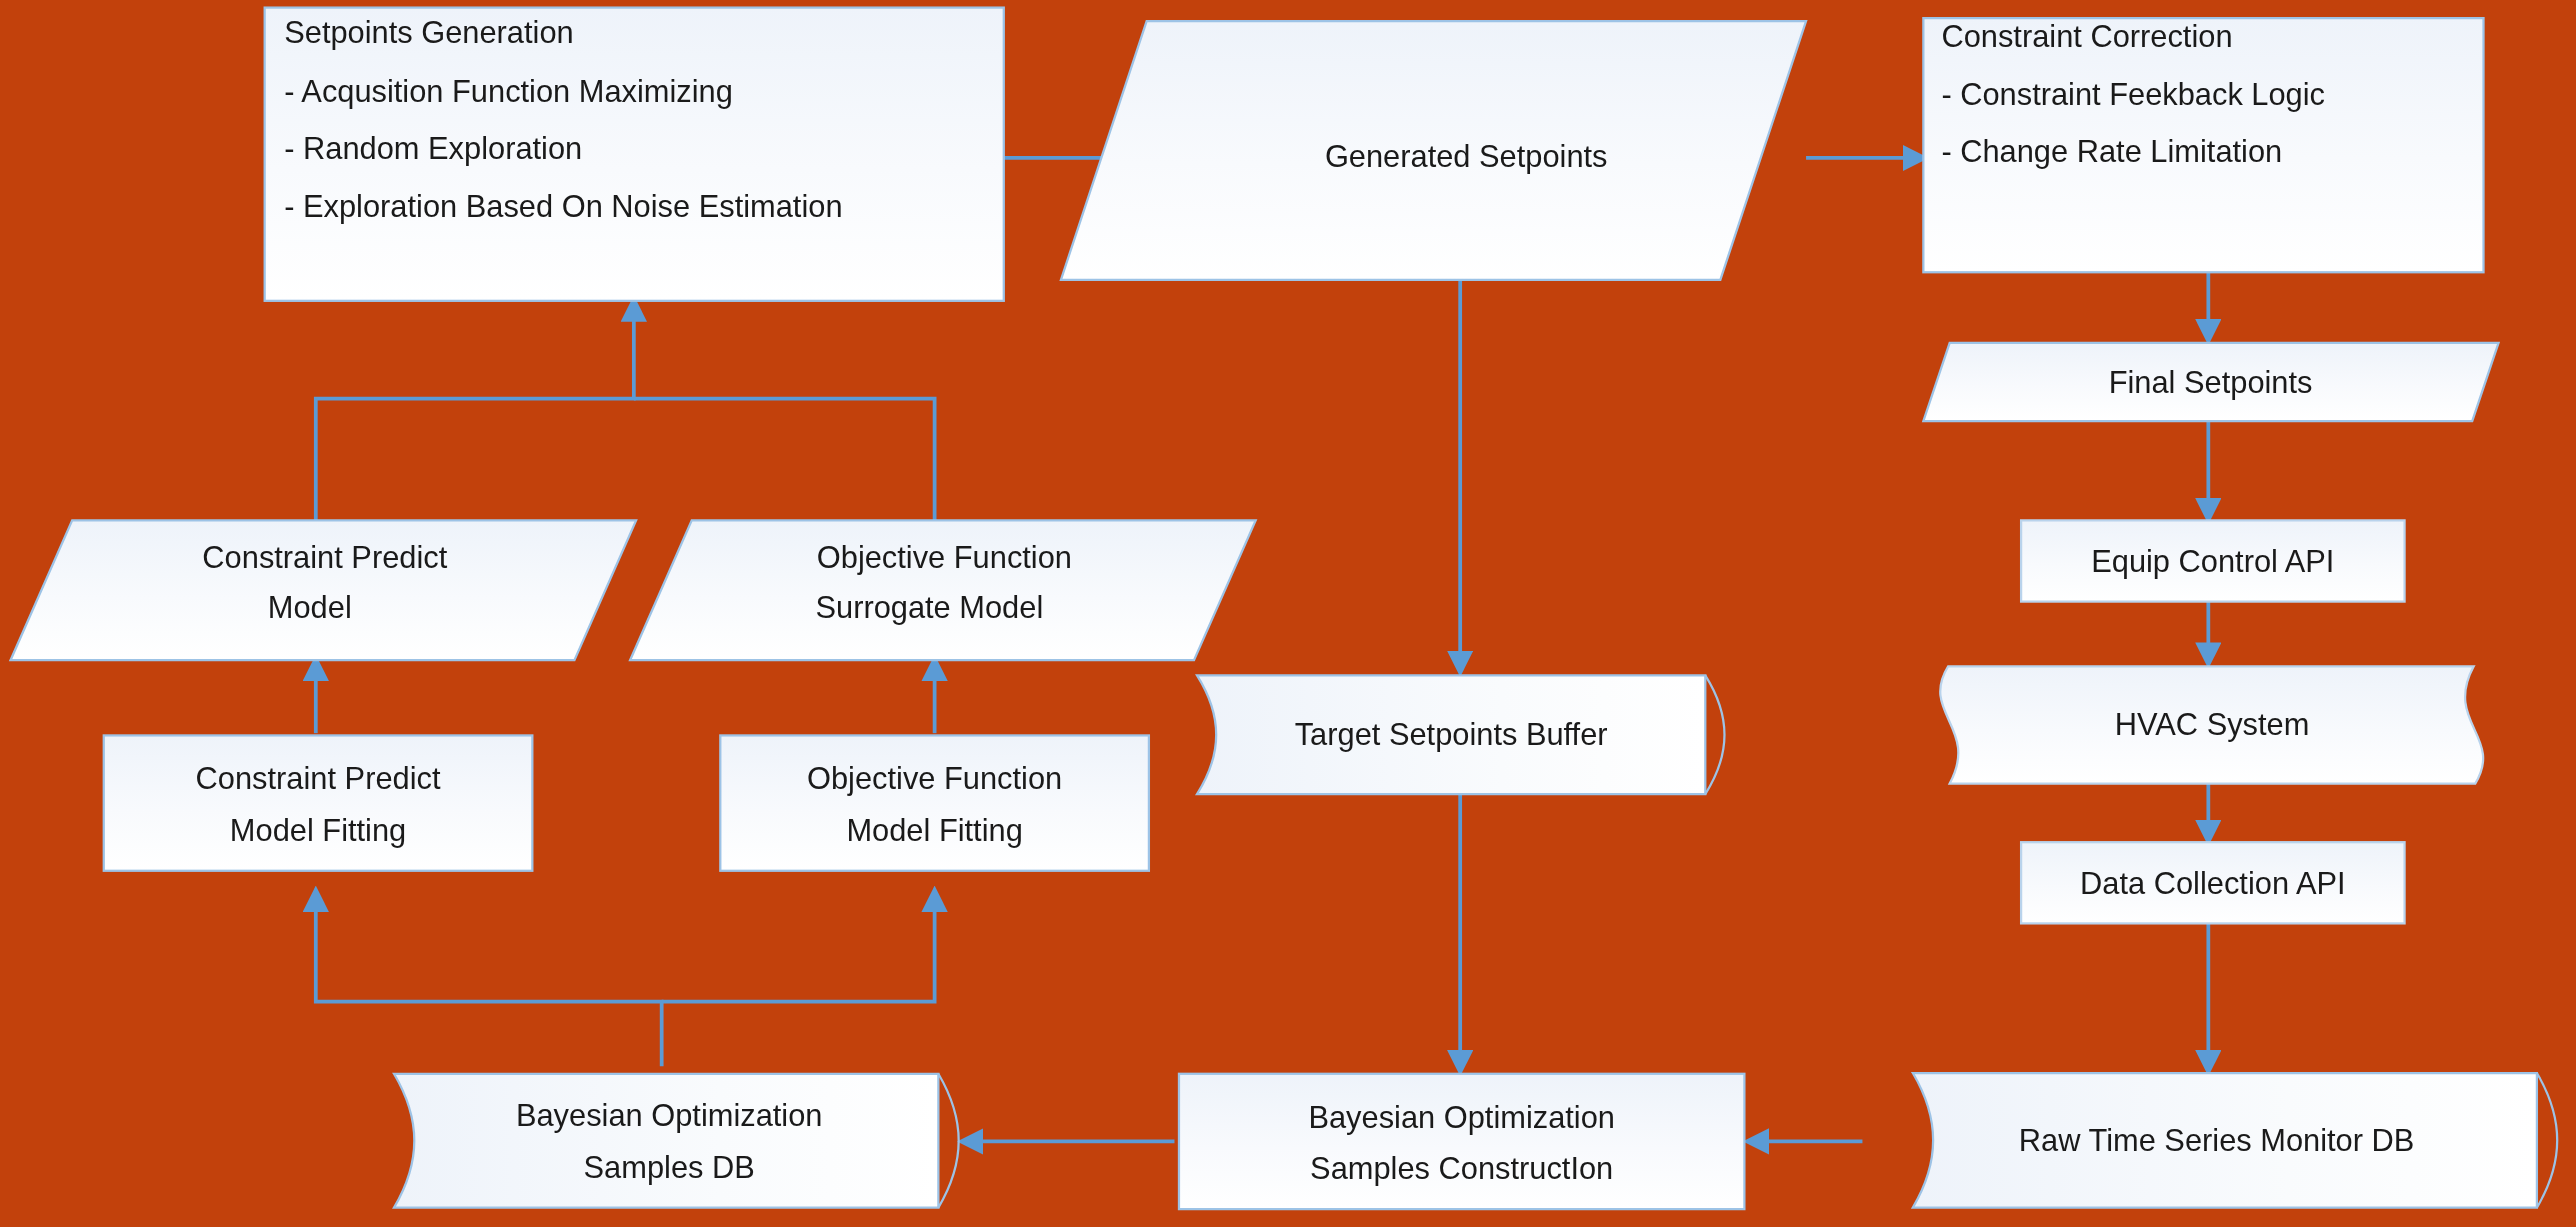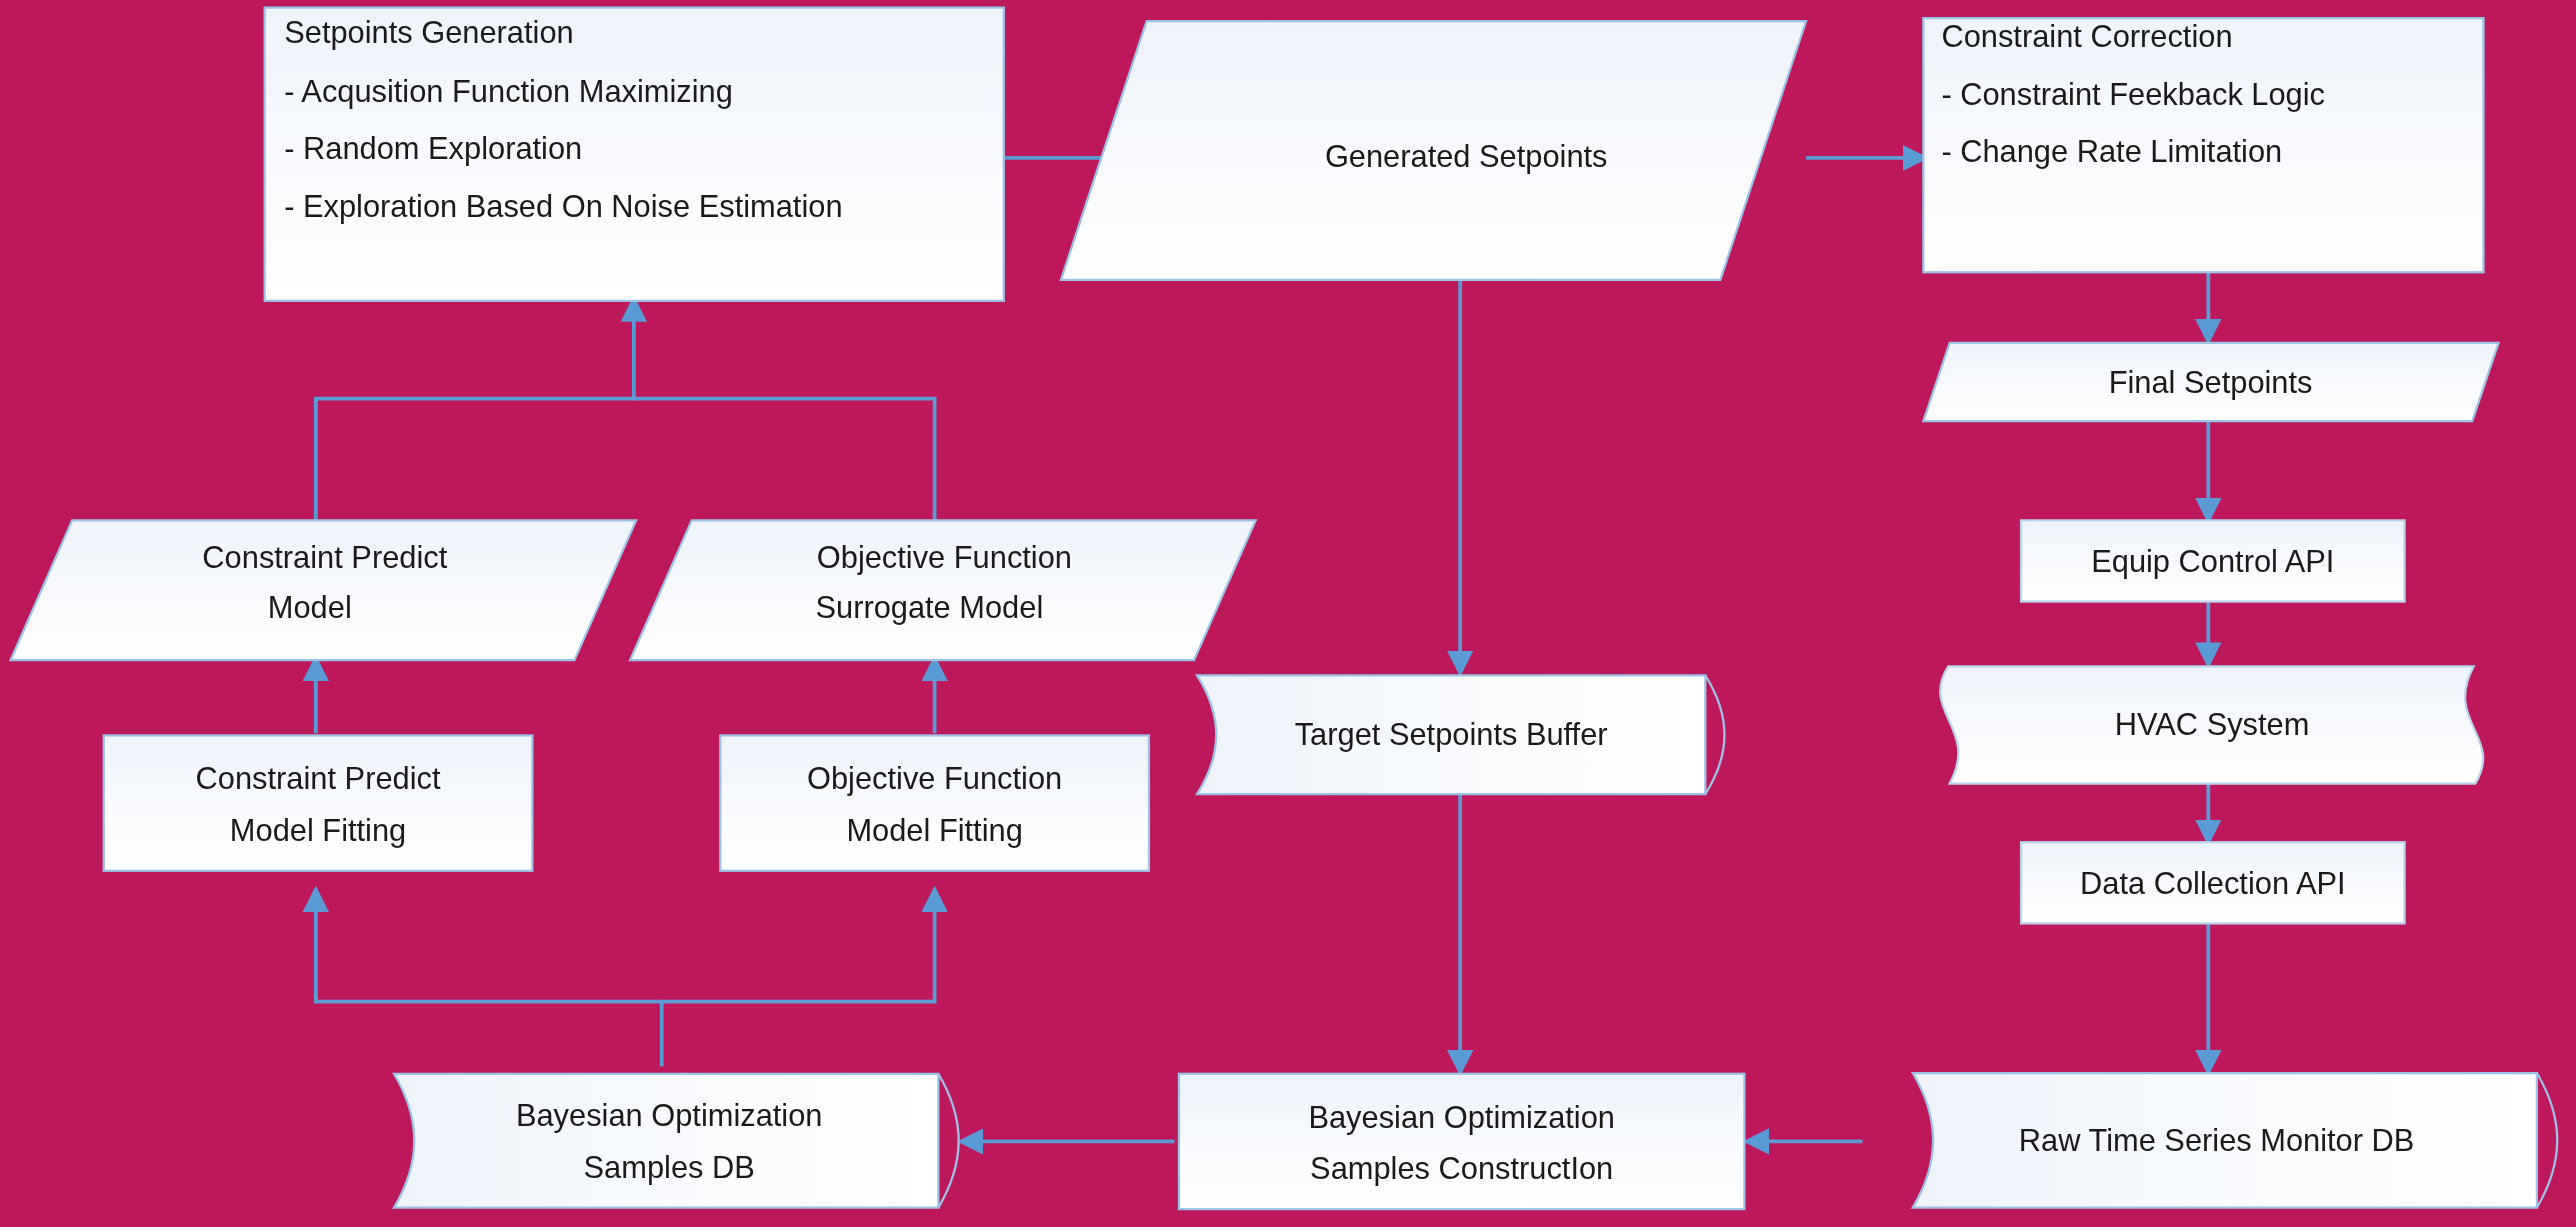--- a/index.html
+++ b/index.html
@@ -1,17 +1,17 @@
 <!DOCTYPE html>
 <html style="font-size:12px"><head>
 <meta charset="utf-8">
 <style>
   html,body{margin:0;padding:0;background:#ffffff;}
   body{font-family:"Liberation Sans", sans-serif;}
-  #stage{position:relative;width:2576px;height:1228px;background:#be185d;overflow:hidden;}
+  #stage{position:relative;width:2576px;height:1228px;background:#c2410c;overflow:hidden;}
   svg#flow{position:absolute;left:0;top:0;width:2576px;height:1228px;}
   .shape-fill{fill:url(#shadeGrad);}
   .shape-stroke{stroke:#9dc3e6;stroke-width:3;}
   .shape-stroke-thin{stroke:#b9d3ec;stroke-width:3;}
   .conn{stroke:#5b9bd5;stroke-width:5;fill:none;}
   .arrowhead{fill:#5b9bd5;}
   .lbl{font-family:"Liberation Sans", sans-serif;fill:#1a1a1a;font-size:41px;}
   .lbl-c{text-anchor:middle;}
   .lbl-l{text-anchor:start;}
 </style>

